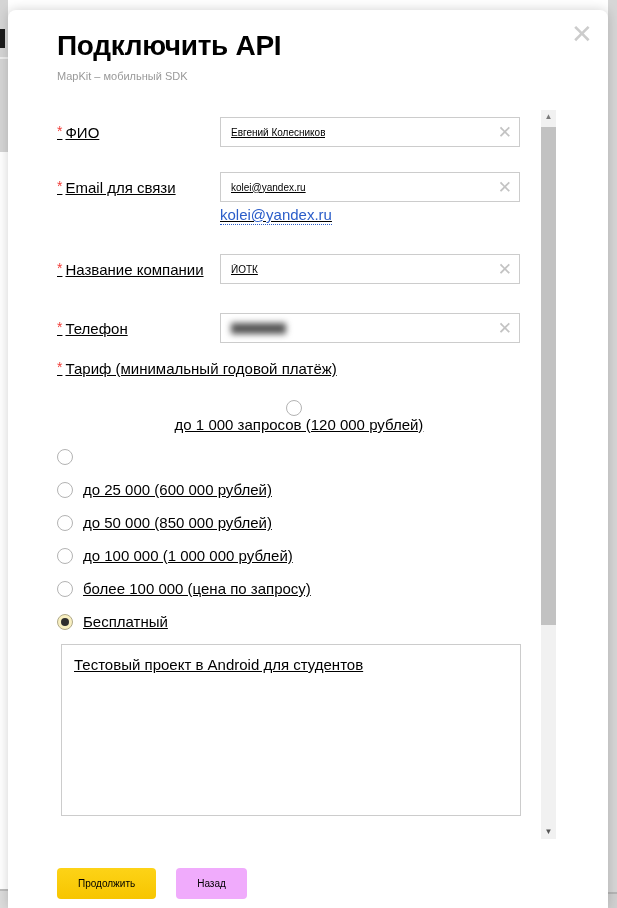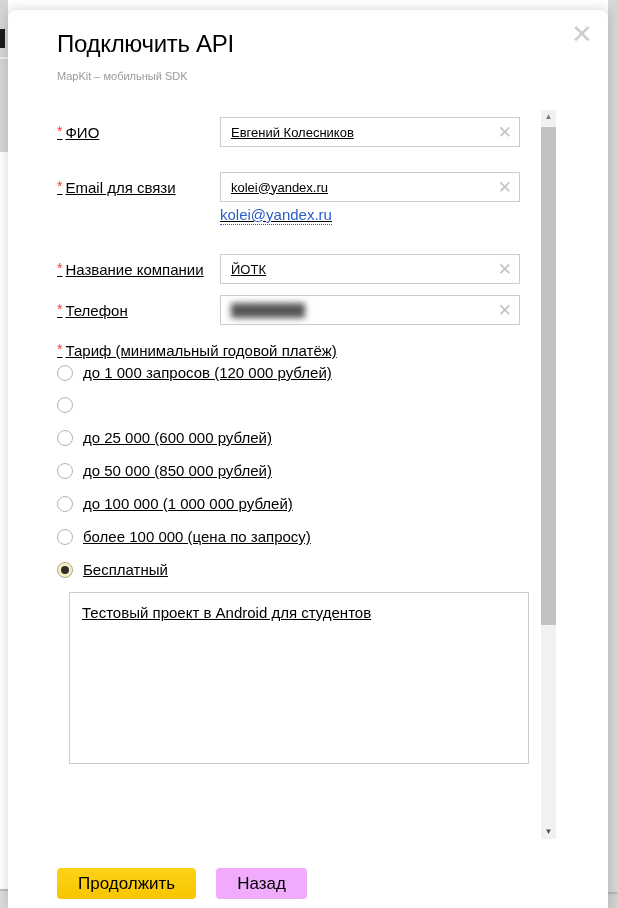--- a/index.html
+++ b/index.html
@@ -16,39 +16,39 @@
   .bg-left .seg-bot{position:absolute;left:0;top:891px;width:8px;height:17px;background:#dcdcdc;}
   .bg-right{position:absolute;right:0;top:0;width:9px;height:908px;background:#d6d6d6;}
   .bg-right .seg-bline{position:absolute;left:0;top:892px;width:9px;height:2px;background:#b5b5b5;}
   .bg-right .seg-bot{position:absolute;left:0;top:894px;width:9px;height:14px;background:#d0d0d0;}
 
   
   .dialog{
     position:absolute;left:8px;top:10px;width:600px;height:898px;background:#fff;
     border-radius:8px 8px 0 0;box-shadow:0 0 12px rgba(0,0,0,.18);
   }
-  .dlg-title{position:absolute;left:49px;top:20px;font-size:24px;font-weight:normal;letter-spacing:-.3px;}
+  .dlg-title{position:absolute;left:49px;top:20px;font-size:28px;font-weight:bold;letter-spacing:-.3px;}
   .dlg-subtitle{position:absolute;left:49px;top:60px;font-size:11px;color:#999;}
   .close-btn{
     position:absolute;top:10px;right:12px;width:28px;height:28px;line-height:28px;
     text-align:center;font-size:26px;font-weight:300;color:#ccc;cursor:pointer;user-select:none;
   }
 
   
   .viewport{position:absolute;left:32px;top:100px;width:516px;height:729px;overflow:hidden;}
   .content{width:501px;text-decoration:underline;}
 
   .row{display:flex;margin-left:17px;}
   .f-label{flex:none;width:163px;font-size:15px;padding-top:7px;line-height:18px;}
   .req{color:#f03b36;font-size:14px;position:relative;top:-2px;margin-right:3px;}
   .input-box{
     flex:none;width:300px;height:30px;border:1px solid #ccc;background:#fff;position:relative;
     display:flex;align-items:center;padding:0 30px 0 10px;box-sizing:border-box;cursor:text;
   }
-  .input-value{font-size:13px;white-space:nowrap;overflow:hidden;}
+  .input-value{font-size:10px;white-space:nowrap;overflow:hidden;}
   .input-value.blurred{filter:blur(3px);color:#555;letter-spacing:-1px;}
   .clear-x{
     position:absolute;right:7px;top:50%;transform:translateY(-50%);
     color:#c3c3c3;font-size:17px;line-height:17px;cursor:pointer;user-select:none;
   }
   .helper-row{margin-top:3px;}
   .helper-spacer{flex:none;width:163px;}
   .pseudo-link{
     font-size:15px;color:#2b5dc9;text-decoration:none;border-bottom:1px dotted #2b5dc9;
     line-height:19px;cursor:pointer;
@@ -62,36 +62,36 @@
     background:#fff;margin-right:10px;position:relative;box-sizing:border-box;
   }
   .radio.checked{background:#f8efc0;border-color:#b0a98a;}
   .radio.checked::after{
     content:"";position:absolute;left:3px;top:3px;width:8px;height:8px;border-radius:50%;background:#2e2e2e;
   }
   .radio-label{font-size:15px;line-height:17px;}
 
   .about-label{margin-top:29px;}
   .textarea-box{
-    margin-left:29px;margin-top:14px;width:460px;height:172px;border:1px solid #ccc;
+    margin-left:21px;margin-top:14px;width:460px;height:172px;border:1px solid #ccc;
     box-sizing:border-box;padding:10px 12px;font-size:15px;line-height:19px;cursor:text;
   }
 
   
   .scrollbar{position:absolute;left:501px;top:0;width:15px;height:729px;background:#f1f1f1;}
   .sb-arrow{position:absolute;left:0;width:15px;height:14px;text-align:center;color:#7a7a7a;
     font-size:8px;line-height:14px;cursor:pointer;user-select:none;}
   .sb-up{top:0;}
   .sb-down{bottom:0;color:#555;}
   .sb-thumb{position:absolute;left:0;top:17px;width:15px;height:498px;background:#c2c2c2;cursor:pointer;}
 
   
   .footer{position:absolute;left:49px;top:858px;display:flex;align-items:center;}
   .btn{
-    height:31px;border:none;border-radius:4px;font-size:17px;font-family:"Liberation Sans",sans-serif;
+    height:31px;border:none;border-radius:4px;font-size:10px;font-family:"Liberation Sans",sans-serif;
     padding:0 21px;cursor:pointer;display:flex;align-items:center;
   }
   .btn-primary{background:#fbca00;background:linear-gradient(#fdd317,#f7c500);color:#000;}
   .btn-secondary{background:#f0abfc;color:#000;margin-left:20px;}
 </style>
 </head>
 <body>
 
 <div class="bg-left">
   <div class="seg-top"></div>
@@ -141,35 +141,35 @@
       <div class="row" style="margin-top:29px;">
         <div class="f-label">
           <span class="req">*</span><span>Название компании</span>
         </div>
         <div class="input-box">
           <span class="input-value">ЙОТК</span>
           <span class="clear-x">✕</span>
         </div>
       </div>
 
-      <div class="row" style="margin-top:11px;">
+      <div class="row" style="margin-top:29px;">
         <div class="f-label">
           <span class="req">*</span><span>Телефон</span>
         </div>
         <div class="input-box">
           <span class="input-value blurred">█████████</span>
           <span class="clear-x">✕</span>
         </div>
       </div>
 
       <div class="group-label" style="margin-top:17px;">
         <span class="req">*</span><span>Тариф (минимальный годовой платёж)</span>
       </div>
 
-      <label class="radio-row" style="margin-top:4px;">
+      <label class="radio-row" style="margin-top:22px;flex-direction:column;">
         <span class="radio"></span>
         <span class="radio-label">до 1 000 запросов (120 000 рублей)</span>
       </label>
       <label class="radio-row">
         <span class="radio"></span>
       </label>
       <label class="radio-row">
         <span class="radio"></span>
         <span class="radio-label">до 25 000 (600 000 рублей)</span>
       </label>

